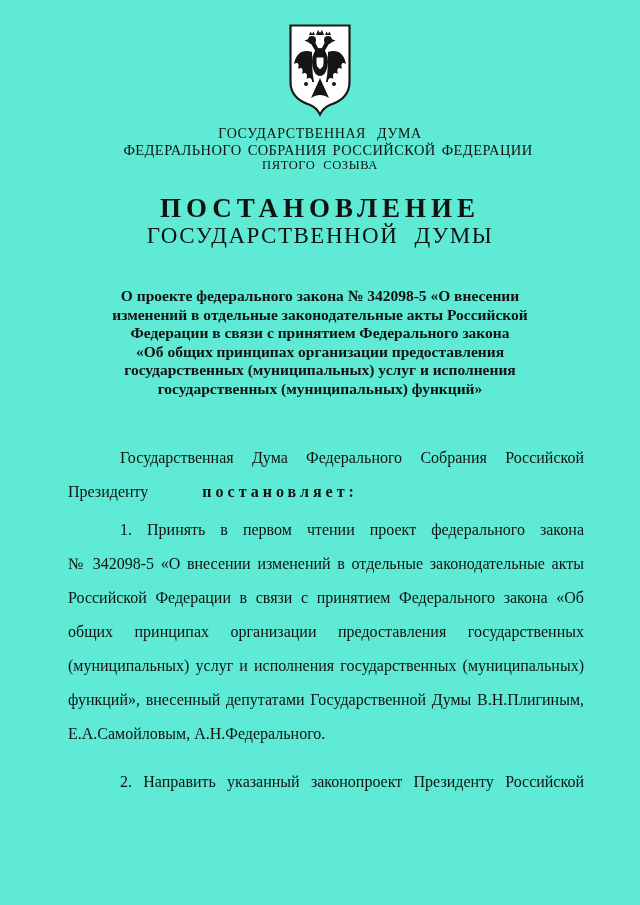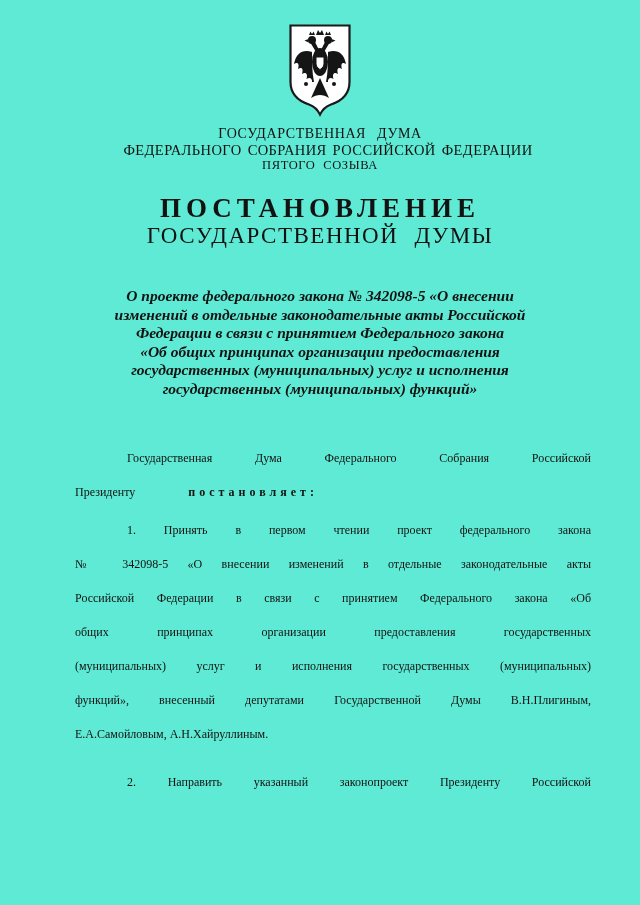--- a/index.html
+++ b/index.html
@@ -12,23 +12,23 @@
     overflow:hidden;
   }
   .coa{position:absolute;left:286px;top:22px;width:68px;height:96px;}
   .masthead{position:absolute;top:126px;left:0;right:0;text-align:center;}
   .org1{font-size:14px;line-height:16px;letter-spacing:.6px;word-spacing:7px;}
   .org2{font-size:14.5px;line-height:16px;letter-spacing:.4px;word-spacing:2px;padding-left:16px;}
   .org3{font-size:12.5px;line-height:15px;letter-spacing:.6px;word-spacing:4px;}
   .doctype{position:absolute;top:186px;left:0;right:0;text-align:center;margin-top:8px;}
   .dt1{font-size:27px;line-height:28px;font-weight:bold;letter-spacing:5px;}
   .dt2{font-size:23px;line-height:28px;letter-spacing:1.5px;word-spacing:9px;}
-  .title-block{position:absolute;top:287px;left:80px;right:80px;font-weight:bold;font-size:15.5px;font-style:italic;}
+  .title-block{position:absolute;top:287px;left:80px;right:80px;font-weight:bold;font-size:15.5px;}
   .title-block .tline{line-height:18.5px;text-align:center;text-align-last:center;text-indent:0;}
-  .body-block{position:absolute;top:441px;left:75px;width:516px;font-size:12px;}
+  .body-block{position:absolute;top:441px;left:68px;width:516px;font-size:16px;}
   .tline{line-height:34px;text-align:justify;text-align-last:justify;}
   .para .tline:first-child{text-indent:52px;}
   .para.flush-last .tline:last-child{text-align-last:left;}
   .bold-sp{font-weight:bold;letter-spacing:4px;padding-left:5px;margin-left:45px;}
   .p-item1{margin-top:4px;}
   .p-item2{margin-top:14px;}
 </style>
 </head>
 <body>
 
@@ -89,21 +89,21 @@
       </div>
     </div>
 
     <div class="para p-item1 flush-last">
         <div class="tline">1. Принять в первом чтении проект федерального закона</div>
         <div class="tline">№ 342098-5 «О внесении изменений в отдельные законодательные акты</div>
         <div class="tline">Российской Федерации в связи с принятием Федерального закона «Об</div>
         <div class="tline">общих принципах организации предоставления государственных</div>
         <div class="tline">(муниципальных) услуг и исполнения государственных (муниципальных)</div>
         <div class="tline">функций», внесенный депутатами Государственной Думы В.Н.Плигиным,</div>
-        <div class="tline">Е.А.Самойловым, А.Н.Хайруллиным.</div>
+        <div class="tline">Е.А.Самойловым, А.Н.Федерального.</div>
       </div>
 
     <div class="para p-item2">
         <div class="tline">2. Направить указанный законопроект Президенту Российской</div>
       </div>
 
   </div>
 
 </div>
 

